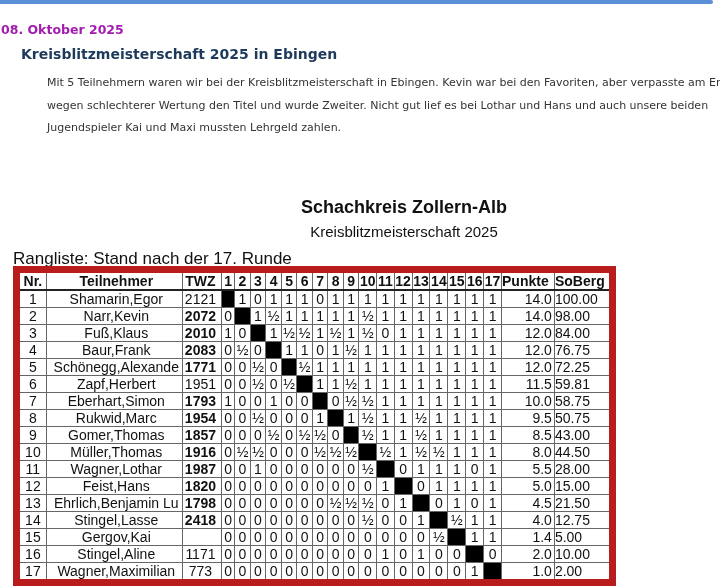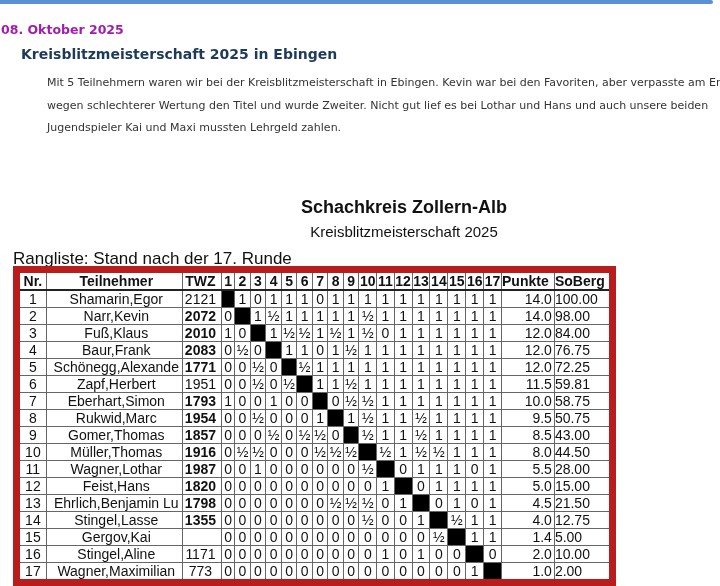--- a/index.html
+++ b/index.html
@@ -373,21 +373,21 @@
           <td class="c-r">0</td>
           <td class="c-r">1</td>
           <td class="c-r">0</td>
           <td class="c-r">1</td>
           <td class="c-pts">4.5</td>
           <td class="c-sob">21.50</td>
         </tr>
         <tr>
           <td class="c-nr">14</td>
           <td class="c-name">Stingel,Lasse</td>
-          <td class="c-twz bold">1355</td>
+          <td class="c-twz bold">2418</td>
           <td class="c-r">0</td>
           <td class="c-r">0</td>
           <td class="c-r">0</td>
           <td class="c-r">0</td>
           <td class="c-r">0</td>
           <td class="c-r">0</td>
           <td class="c-r">0</td>
           <td class="c-r">0</td>
           <td class="c-r">0</td>
           <td class="c-r">½</td>

